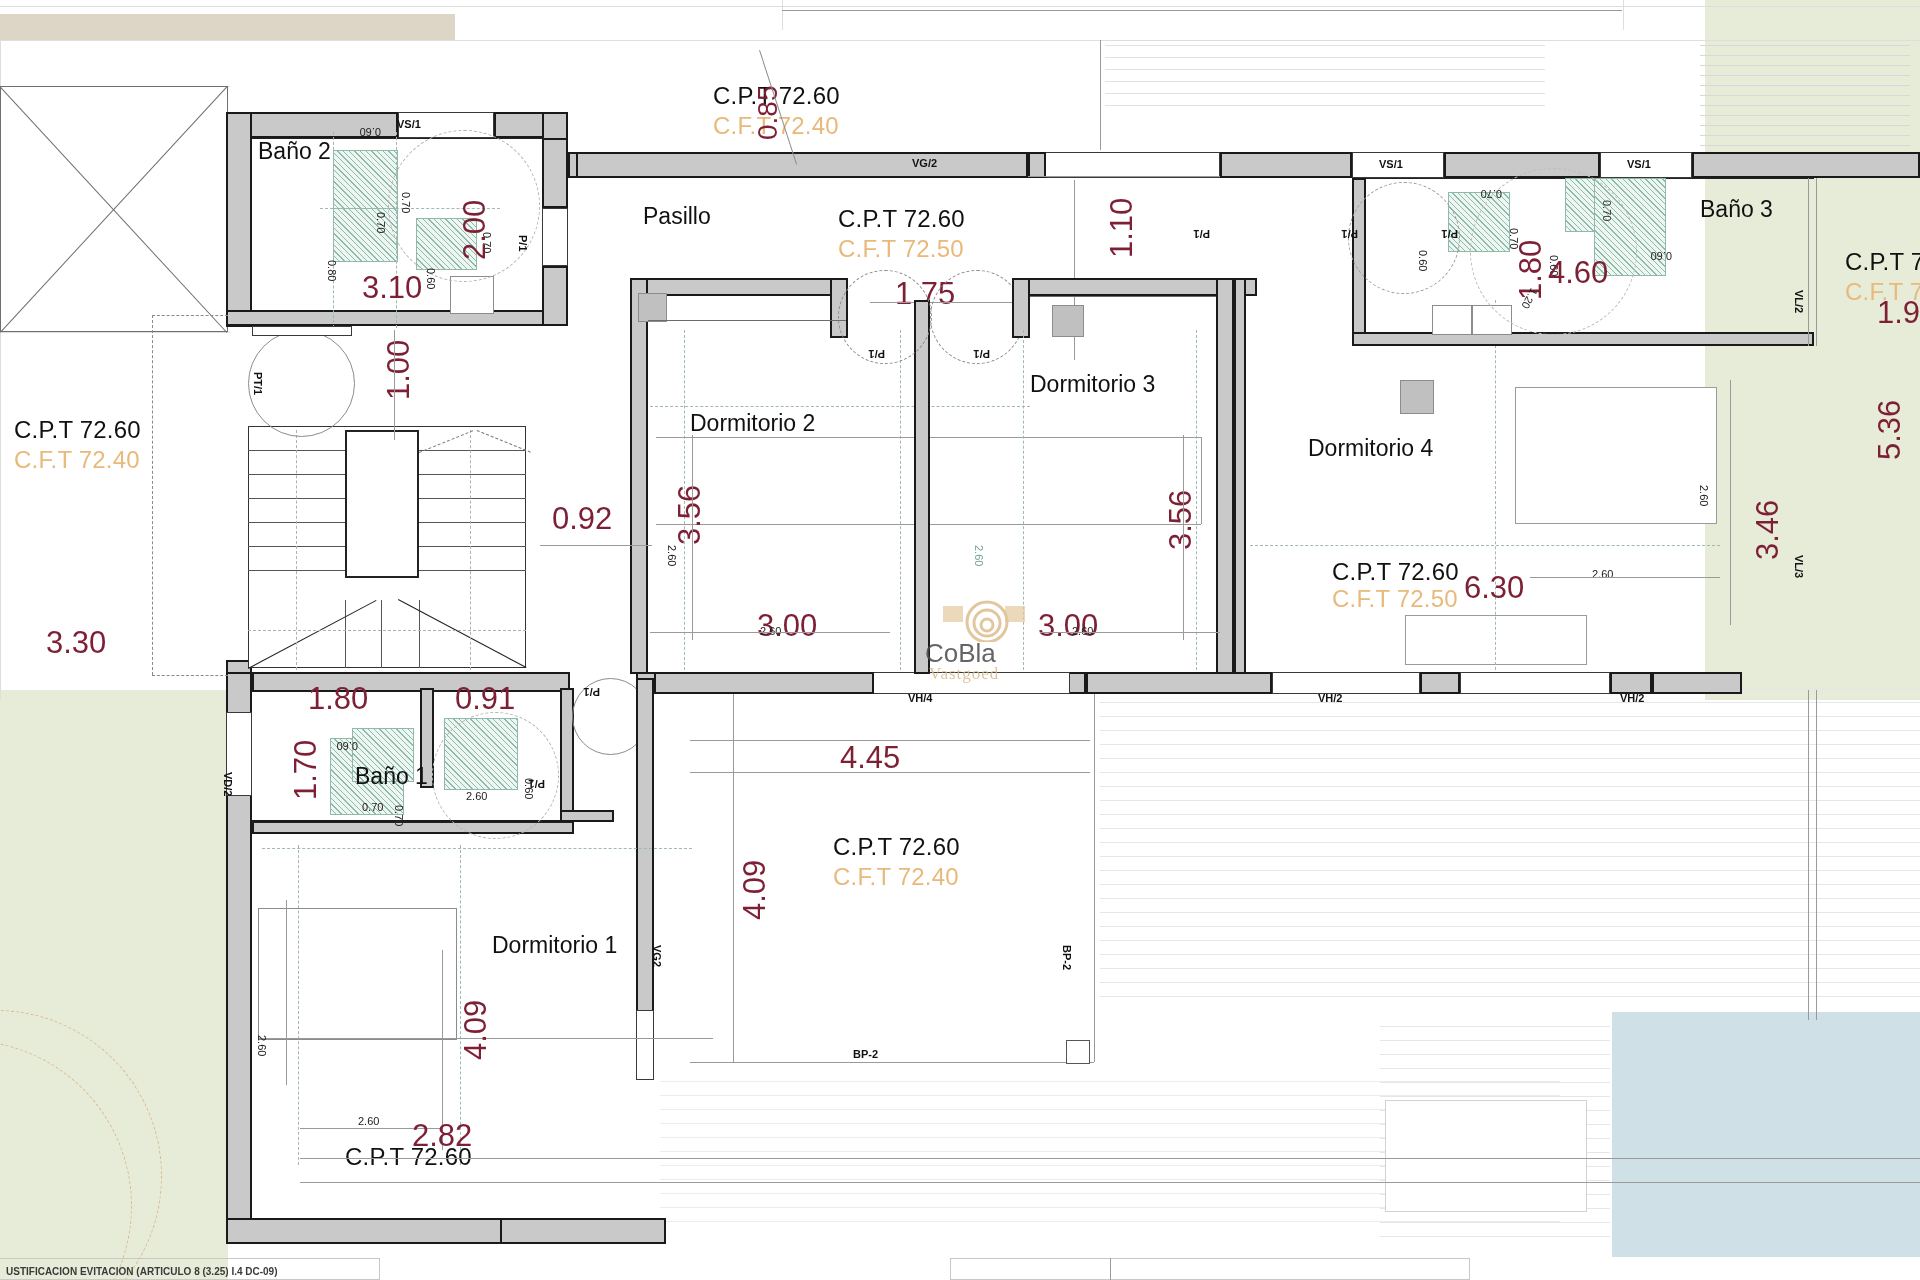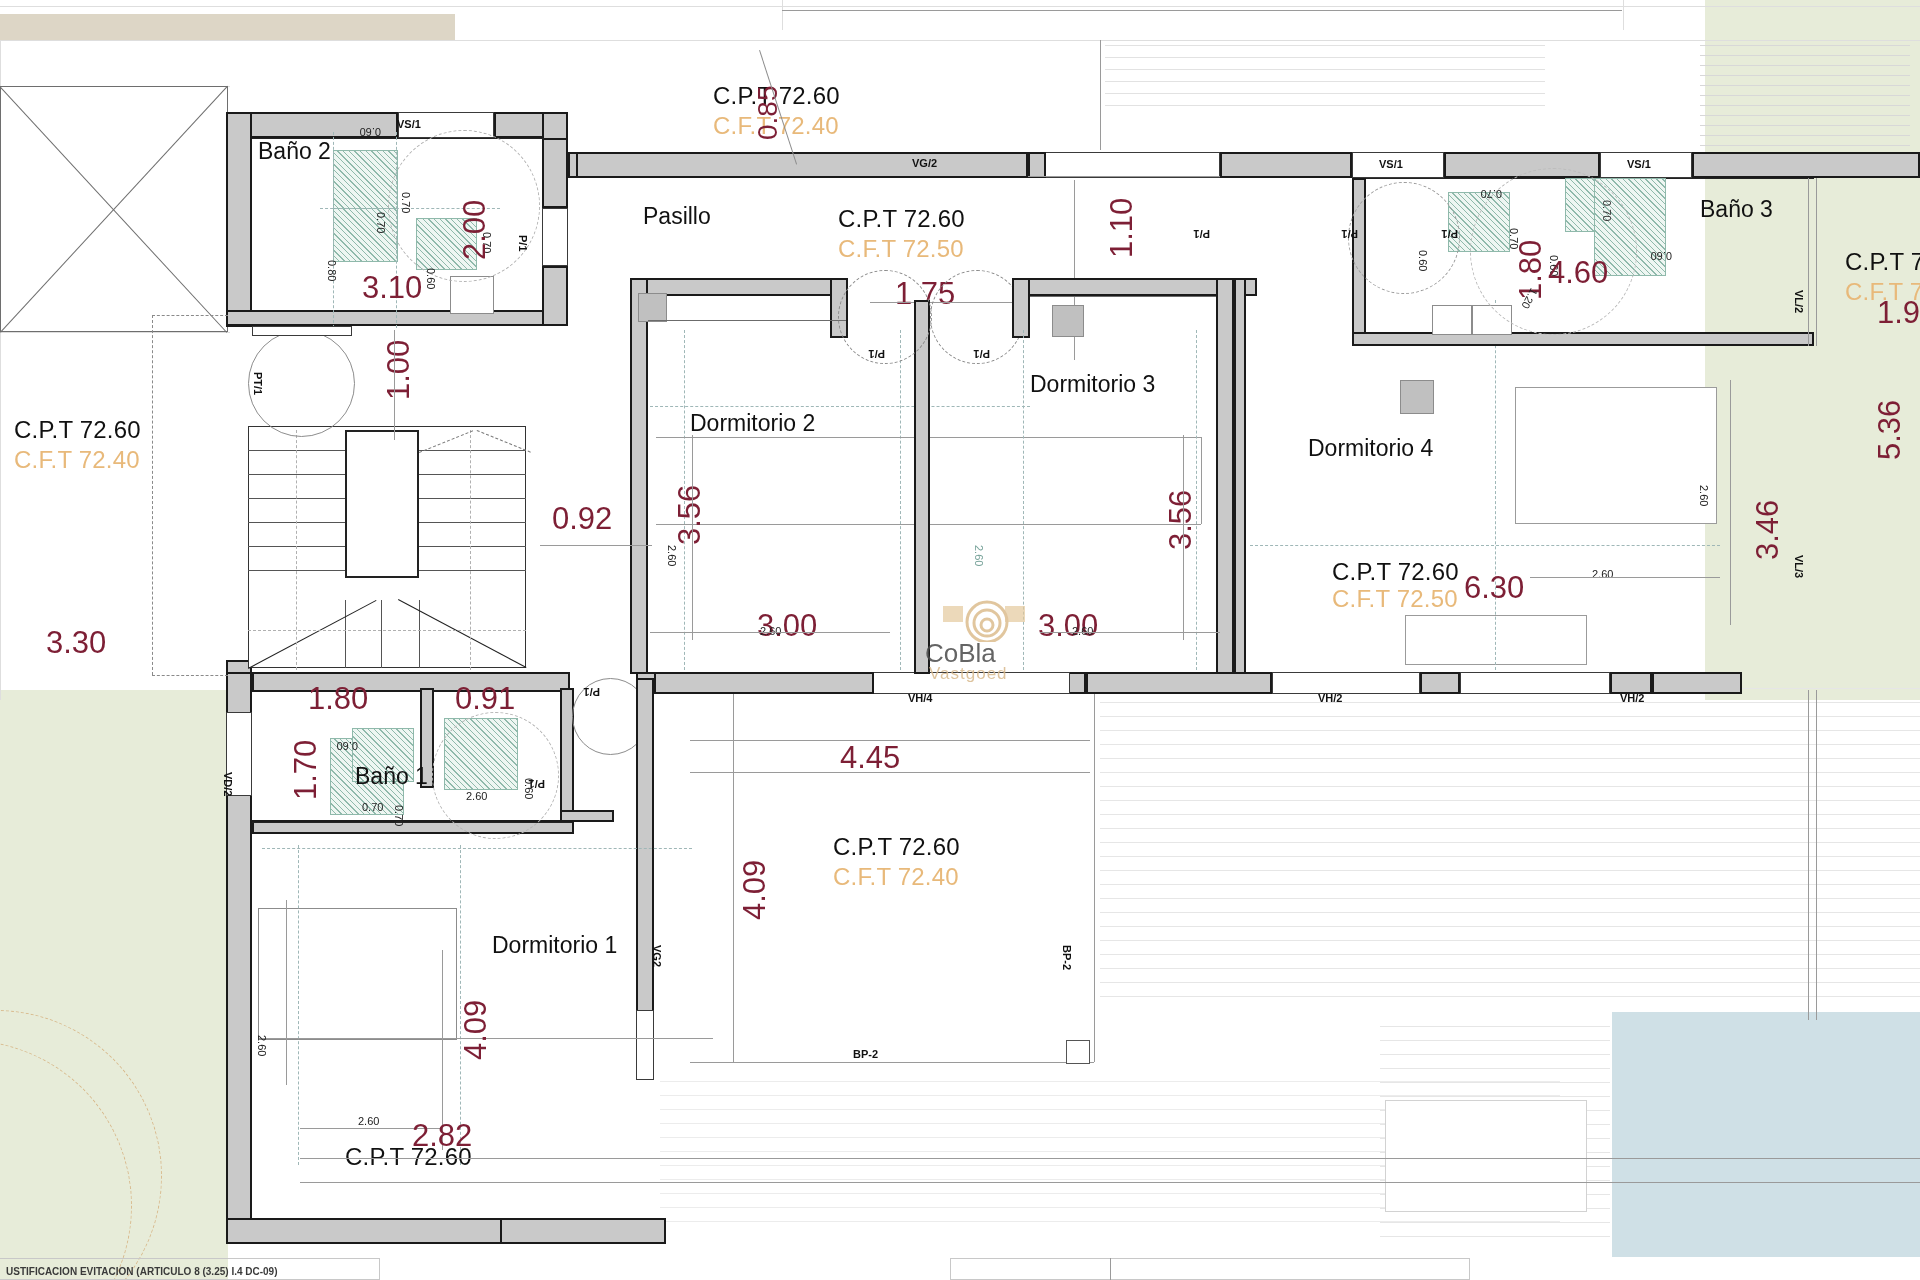--- a/index.html
+++ b/index.html
@@ -51,21 +51,21 @@
 
   
   .stepline{position:absolute;height:0;border-top:1px solid #555;}
   .stepv{position:absolute;width:0;border-left:1px solid #555;}
   .diag{position:absolute;height:0;border-top:1px solid #222;transform-origin:0 0;}
 
   
   #watermark{position:absolute;left:925px;top:600px;width:130px;height:88px;opacity:.85;}
   #wm-mark{position:absolute;left:18px;top:0;width:90px;height:42px;}
   #wm-name{position:absolute;left:0;top:38px;font-size:26px;color:#4a4a4a;letter-spacing:0px;}
-  #wm-sub{position:absolute;left:4px;top:64px;font-size:17px;color:#d8b98c;letter-spacing:1px;}
+  #wm-sub{position:absolute;left:4px;top:64px;font-size:17px;color:#d8b98c;letter-spacing:1px;font-family:Liberation Serif, serif;}
 
   .leader{position:absolute;height:0;border-top:1px solid #8d8d8d;transform-origin:0 0;}
   .bottomtext{position:absolute;font-size:10px;font-weight:bold;color:#3a3a3a;white-space:nowrap;}
 </style>
 </head>
 <body>
 
 <div id="plan">
 
   <div class="greenzone" style="left:0;top:690px;width:228px;height:590px;"></div>

